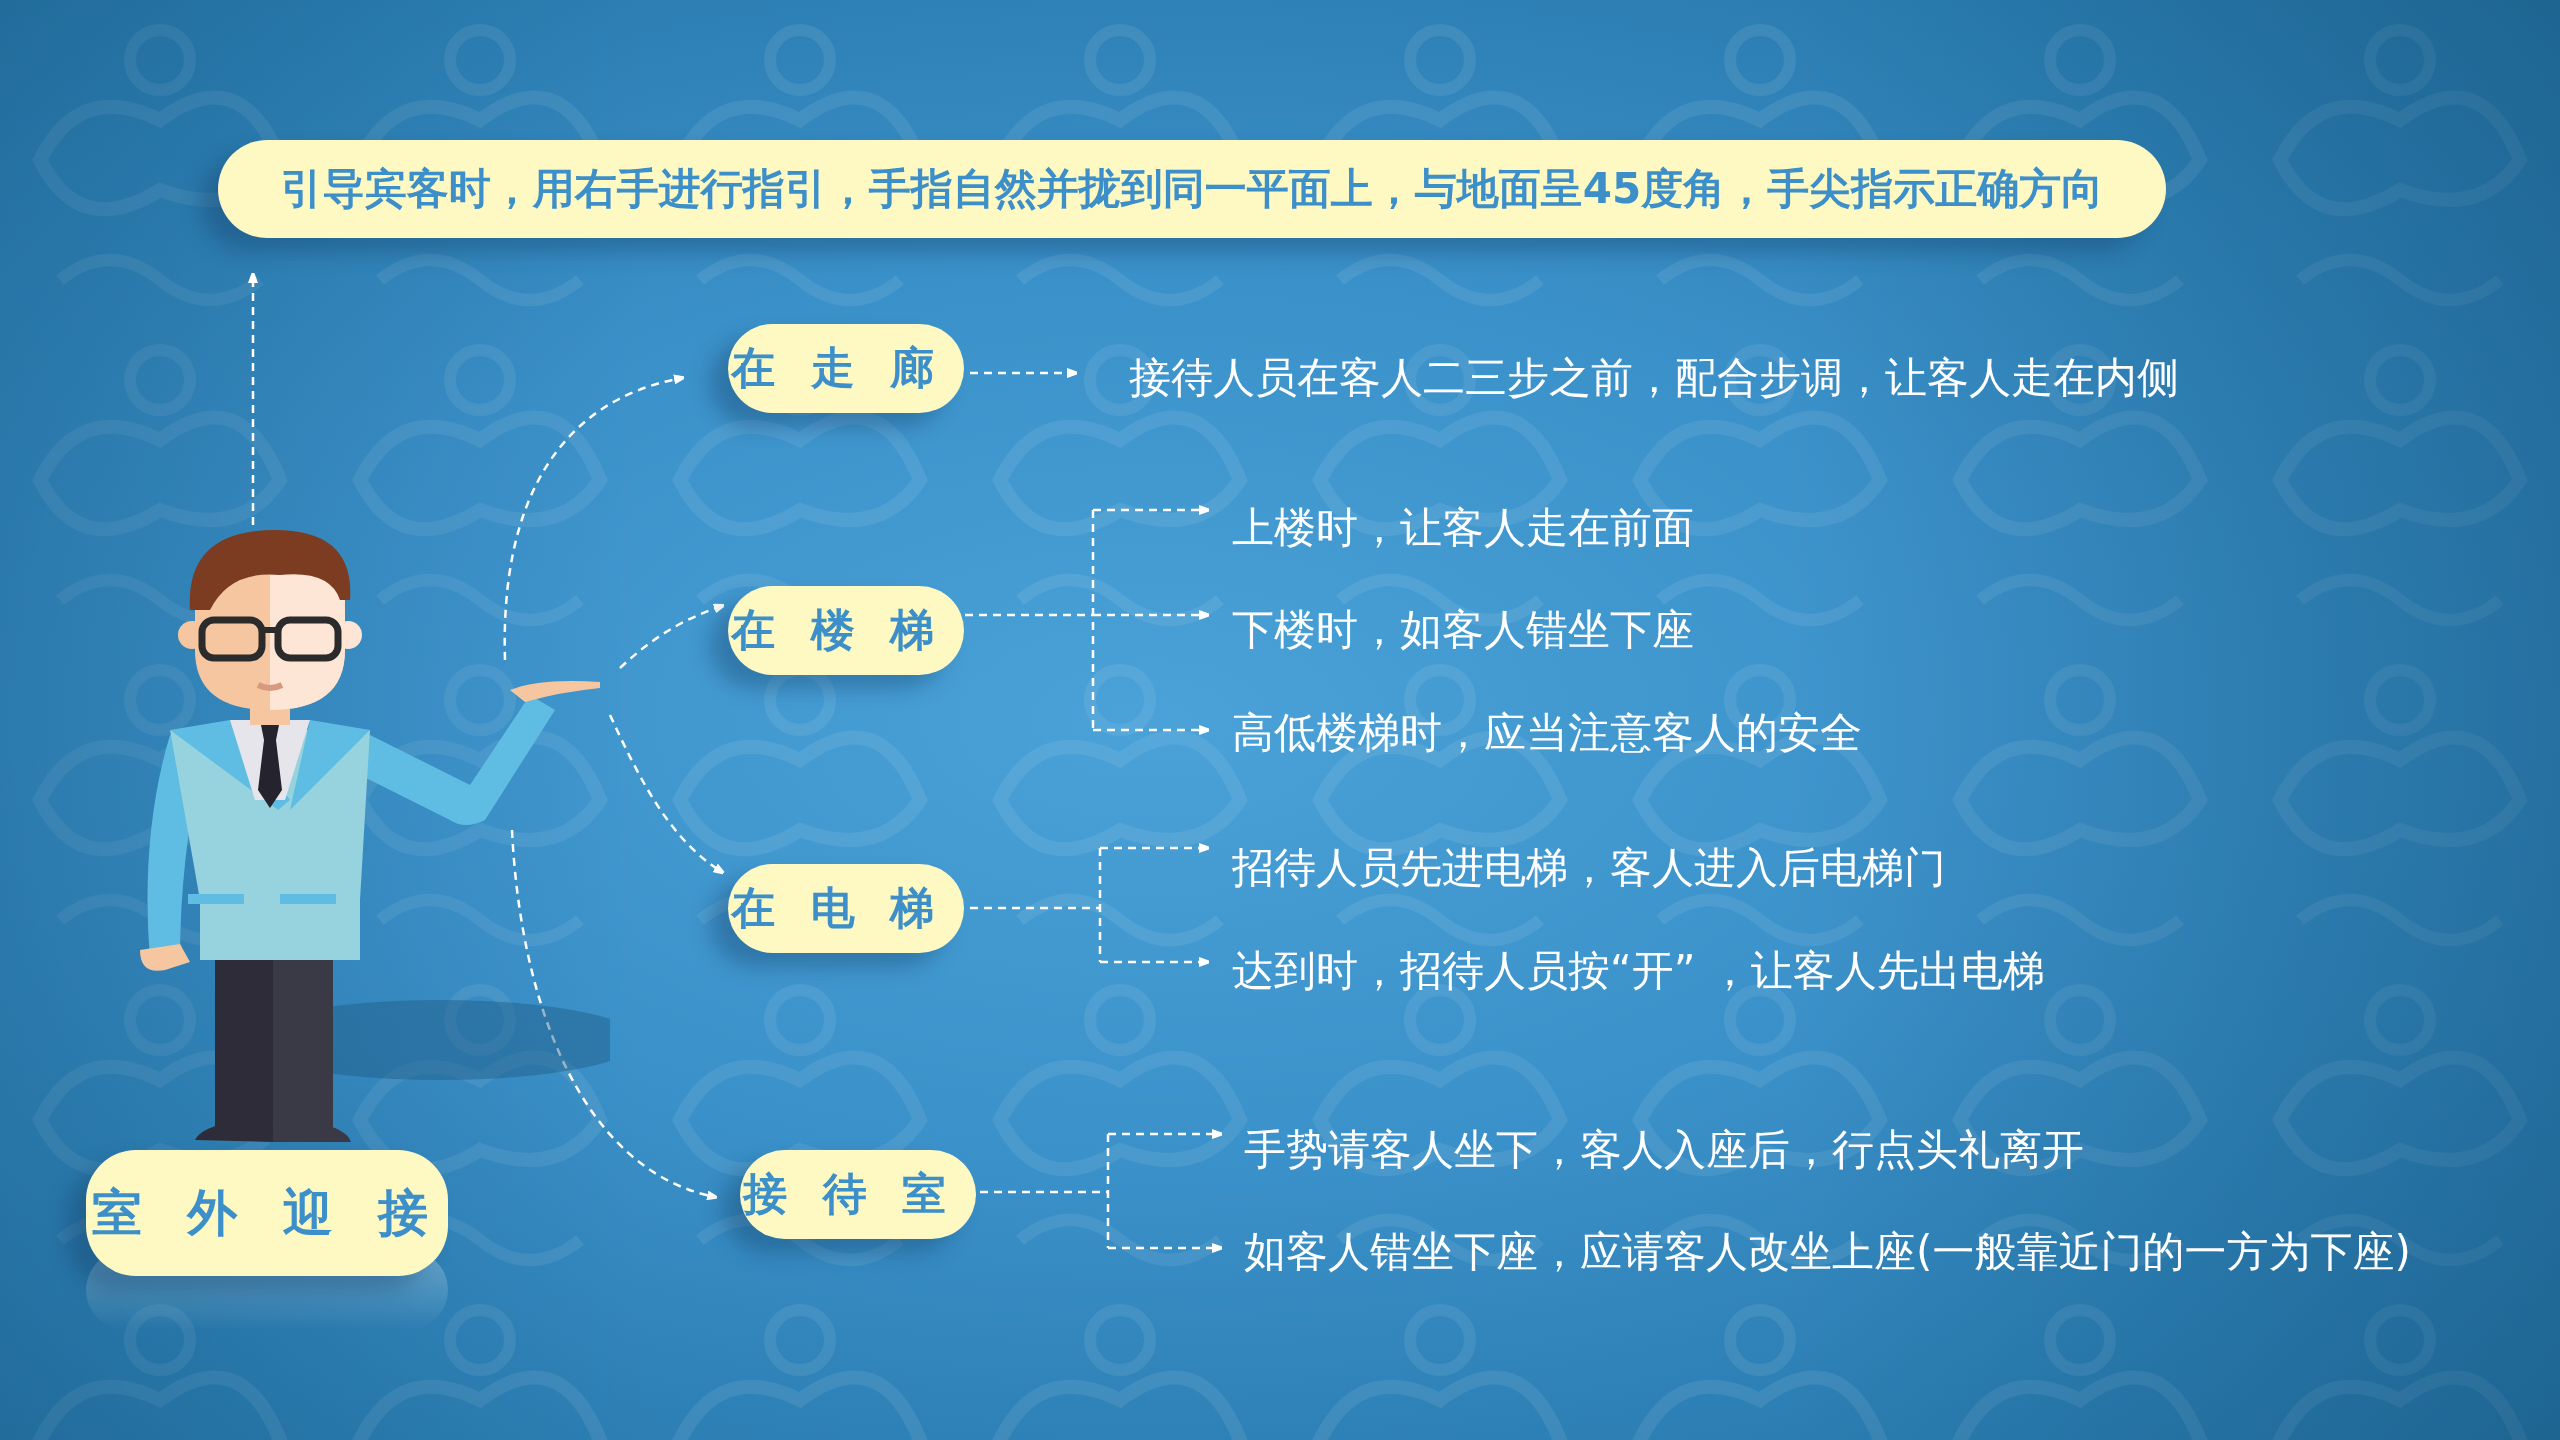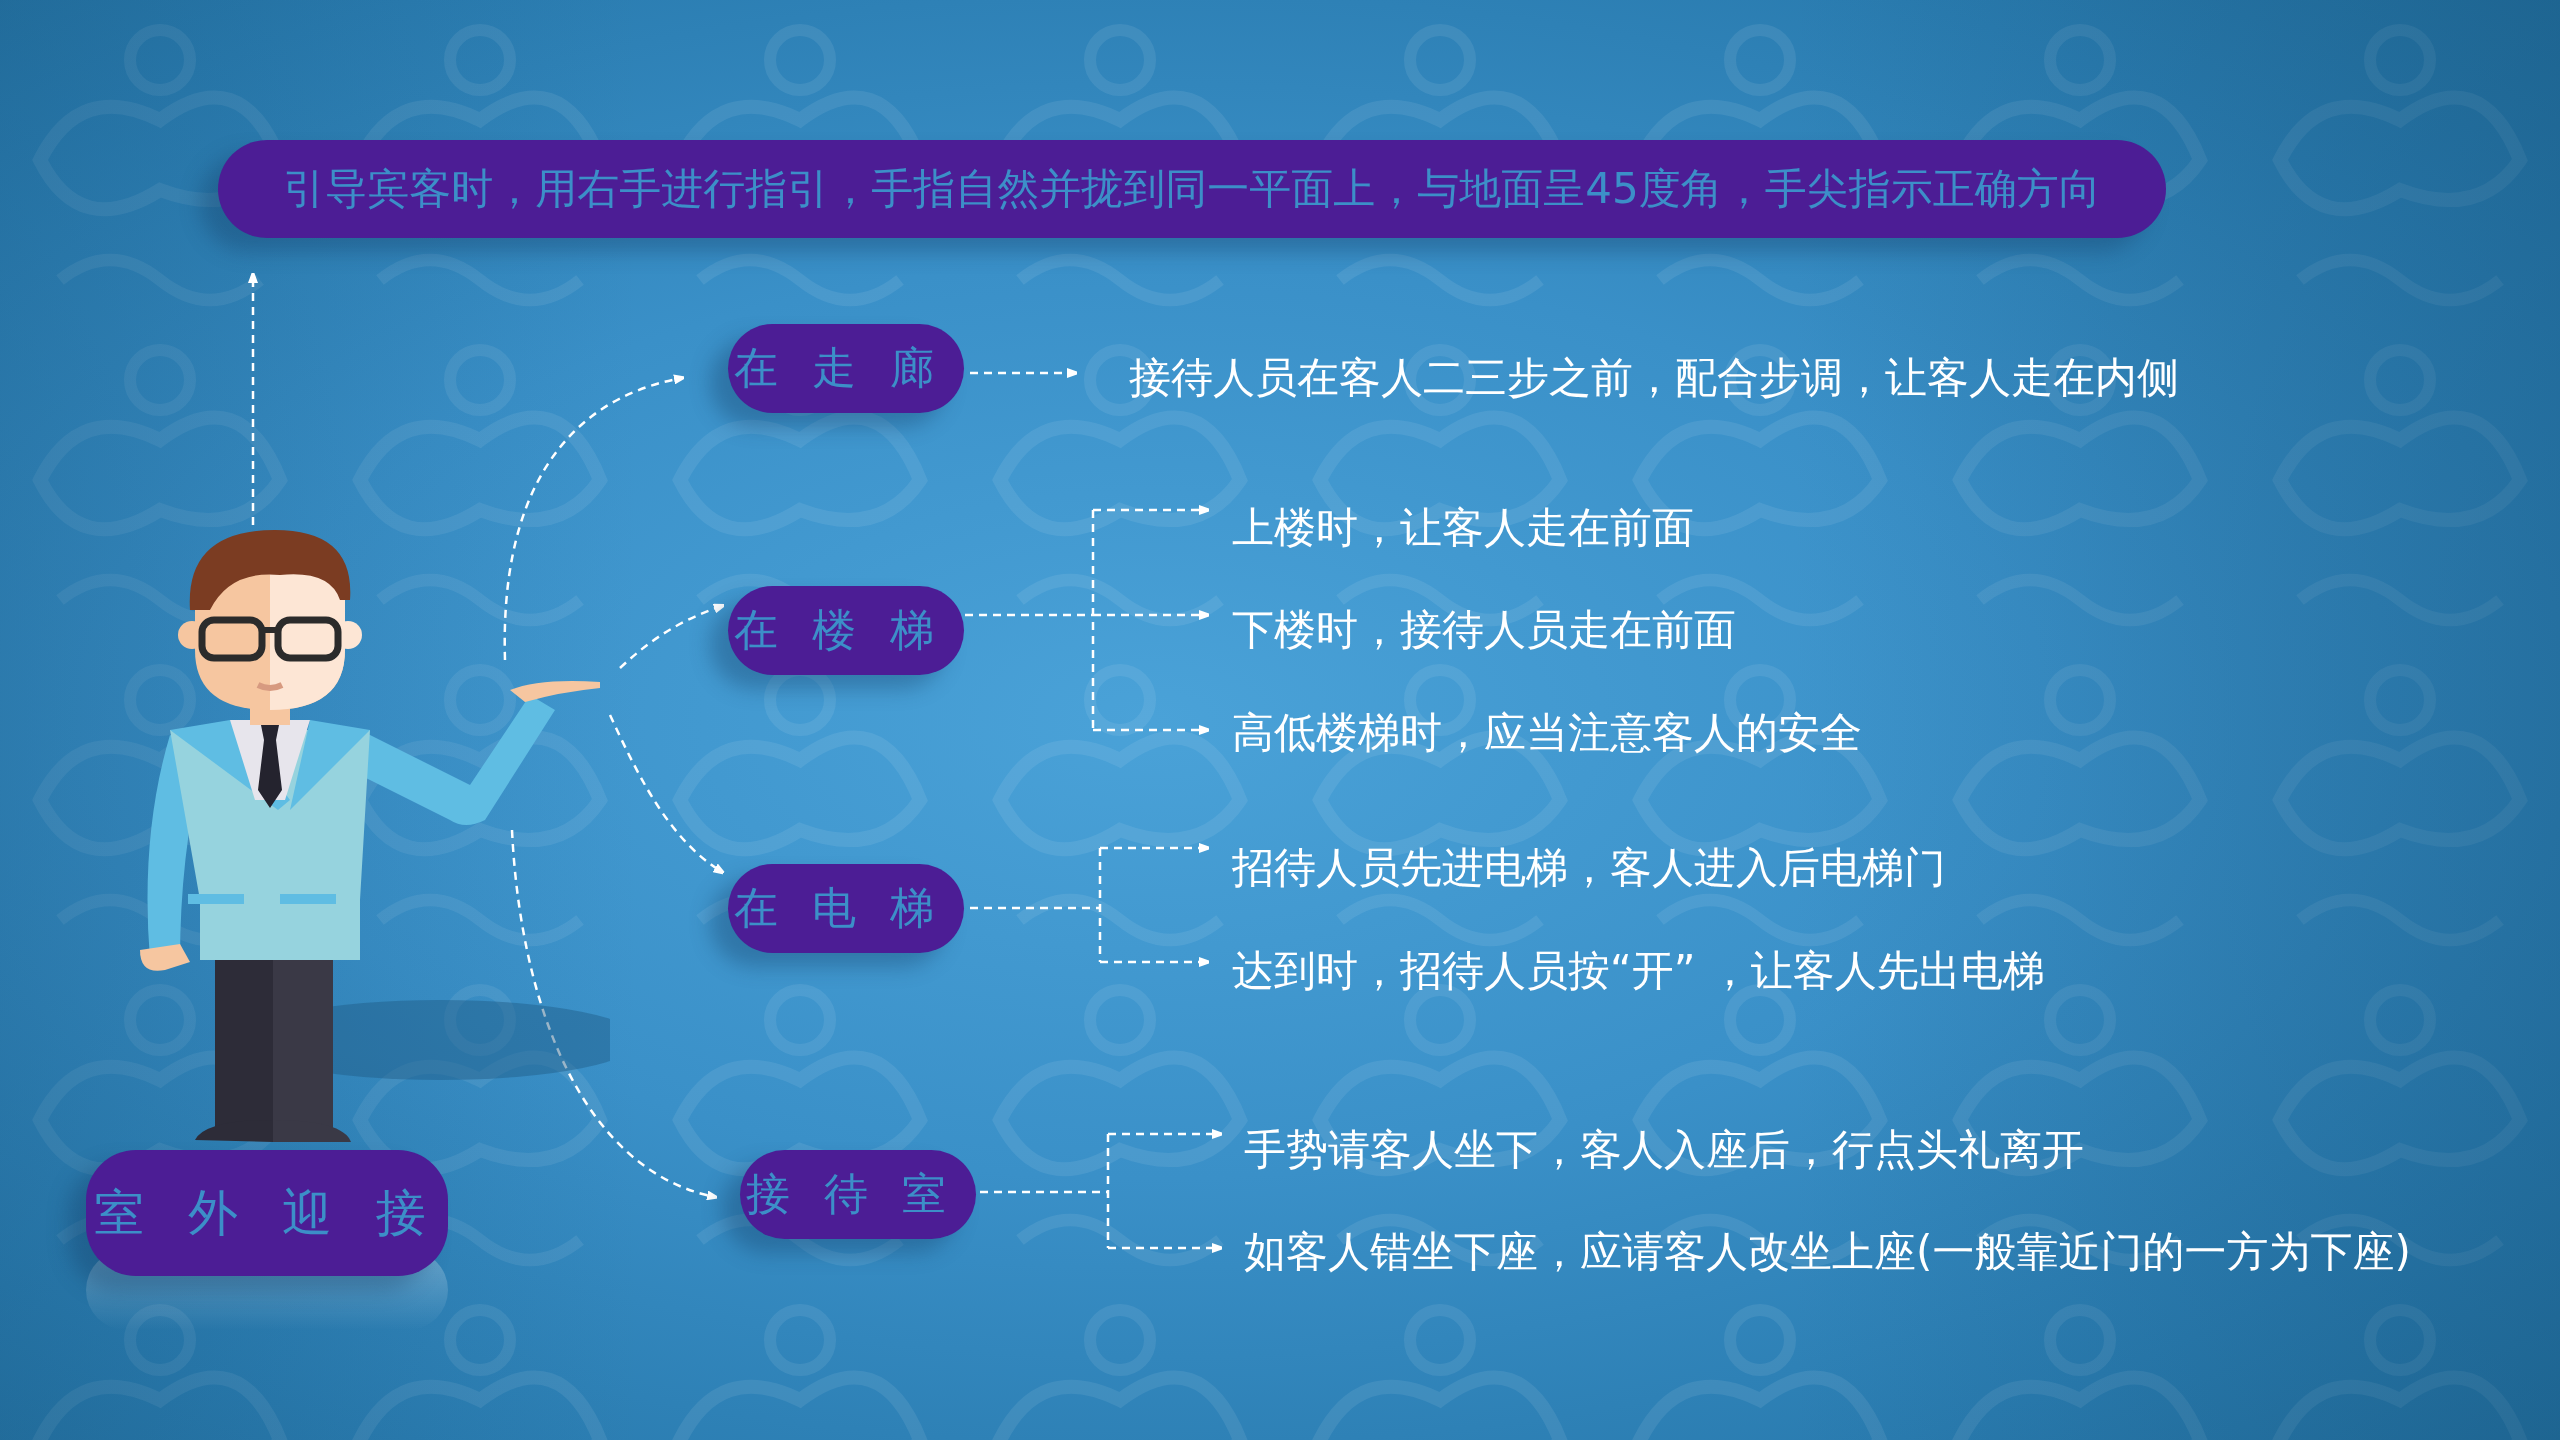--- a/index.html
+++ b/index.html
@@ -6,24 +6,24 @@
   body {
     width:2560px; height:1440px; overflow:hidden; position:relative;
     font-family: "DejaVu Sans", "Liberation Sans", sans-serif;
     background: radial-gradient(ellipse at 45% 50%, #4aa2d8 0%, #3a90c8 45%, #2a7cb0 80%, #23709f 100%);
   }
   .bg-pattern { position:absolute; inset:0; opacity:0.08; pointer-events:none; }
   .vignette { position:absolute; inset:0; pointer-events:none;
     background: linear-gradient(90deg, rgba(20,80,120,0.25) 0%, rgba(0,0,0,0) 25%, rgba(0,0,0,0) 70%, rgba(20,80,120,0.35) 100%); }
 
   .pill {
-    position:absolute; background:#4c1d95; border-radius:60px;
+    position:absolute; background:#fef9c3; border-radius:60px;
     box-shadow: -18px 14px 20px rgba(20,60,100,0.35);
     display:flex; align-items:center; justify-content:center;
-    color:#3c8fc8; font-weight:normal;
+    color:#3c8fc8; font-weight:bold;
   }
   .title-pill { left:218px; top:140px; width:1948px; height:98px; border-radius:50px;
     font-size:42px; letter-spacing:0px; }
   .cat-pill { width:236px; height:89px; font-size:44px; letter-spacing:10px; justify-content:flex-end; padding-right:20px; box-sizing:border-box;}
   .main-pill { left:86px; top:1150px; width:362px; height:126px; font-size:50px; letter-spacing:14px; border-radius:50px;}
   .main-reflect { position:absolute; left:86px; top:1250px; width:362px; height:80px; border-radius:50px;
     background: linear-gradient(180deg, rgba(255,255,255,0.28), rgba(255,255,255,0)); }
 
   .item-text { position:absolute; color:#fff; font-size:42px; white-space:nowrap; }
 
@@ -137,20 +137,20 @@
 <div class="pill cat-pill" style="left:728px;top:864px;">
   <span>在 电 梯</span>
 </div>
 <div class="pill cat-pill" style="left:740px;top:1150px;">
   <span>接 待 室</span>
 </div>
 
 <div class="item-text" style="left:1104px;top:350px;margin-left:25px;">接待人员在客人二三步之前，配合步调，让客人走在内侧</div>
 
 <div class="item-text" style="left:1232px;top:500px;">上楼时，让客人走在前面</div>
-<div class="item-text" style="left:1232px;top:602px;">下楼时，接待人员走在前面</div>
+<div class="item-text" style="left:1232px;top:602px;">下楼时，如客人错坐下座</div>
 <div class="item-text" style="left:1232px;top:705px;">高低楼梯时，应当注意客人的安全</div>
 
 <div class="item-text" style="left:1232px;top:840px;text-align:center;">招待人员先进电梯，客人进入后电梯门</div>
 <div class="item-text" style="left:1232px;top:943px;">达到时，招待人员按“开”  ，让客人先出电梯</div>
 
 <div class="item-text" style="left:1244px;top:1122px;">手势请客人坐下，客人入座后，行点头礼离开</div>
 <div class="item-text" style="left:1244px;top:1224px;">如客人错坐下座，应请客人改坐上座(一般靠近门的一方为下座)</div>
 
 </body></html>

